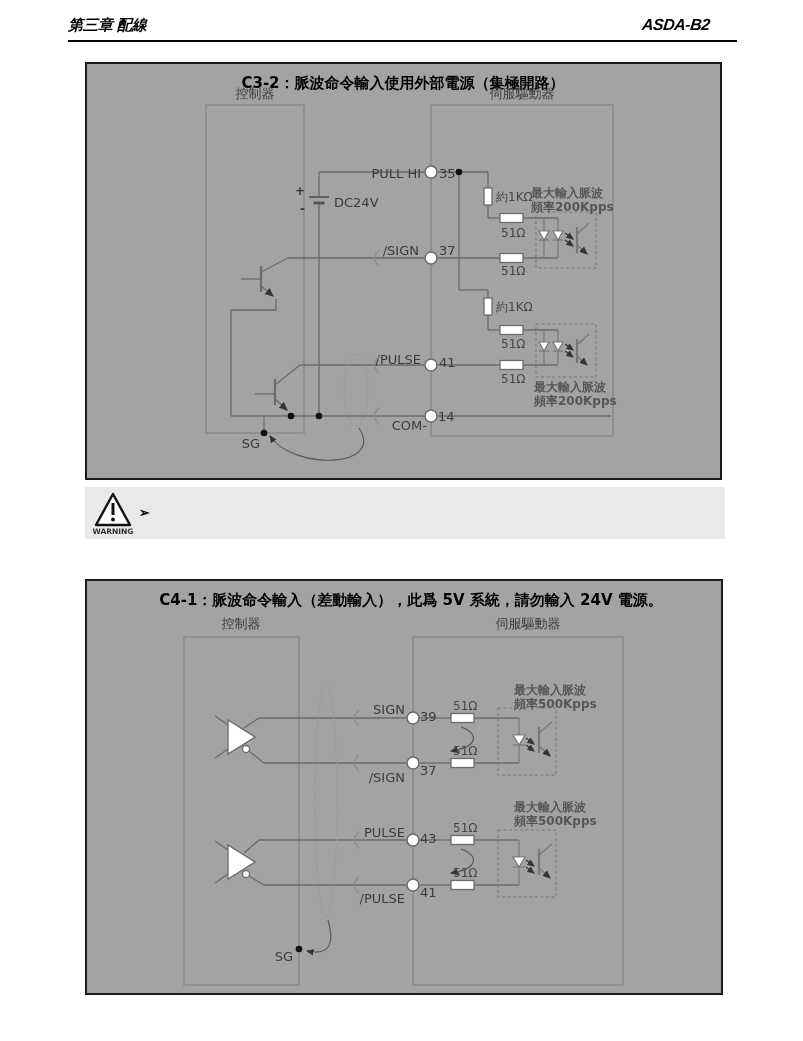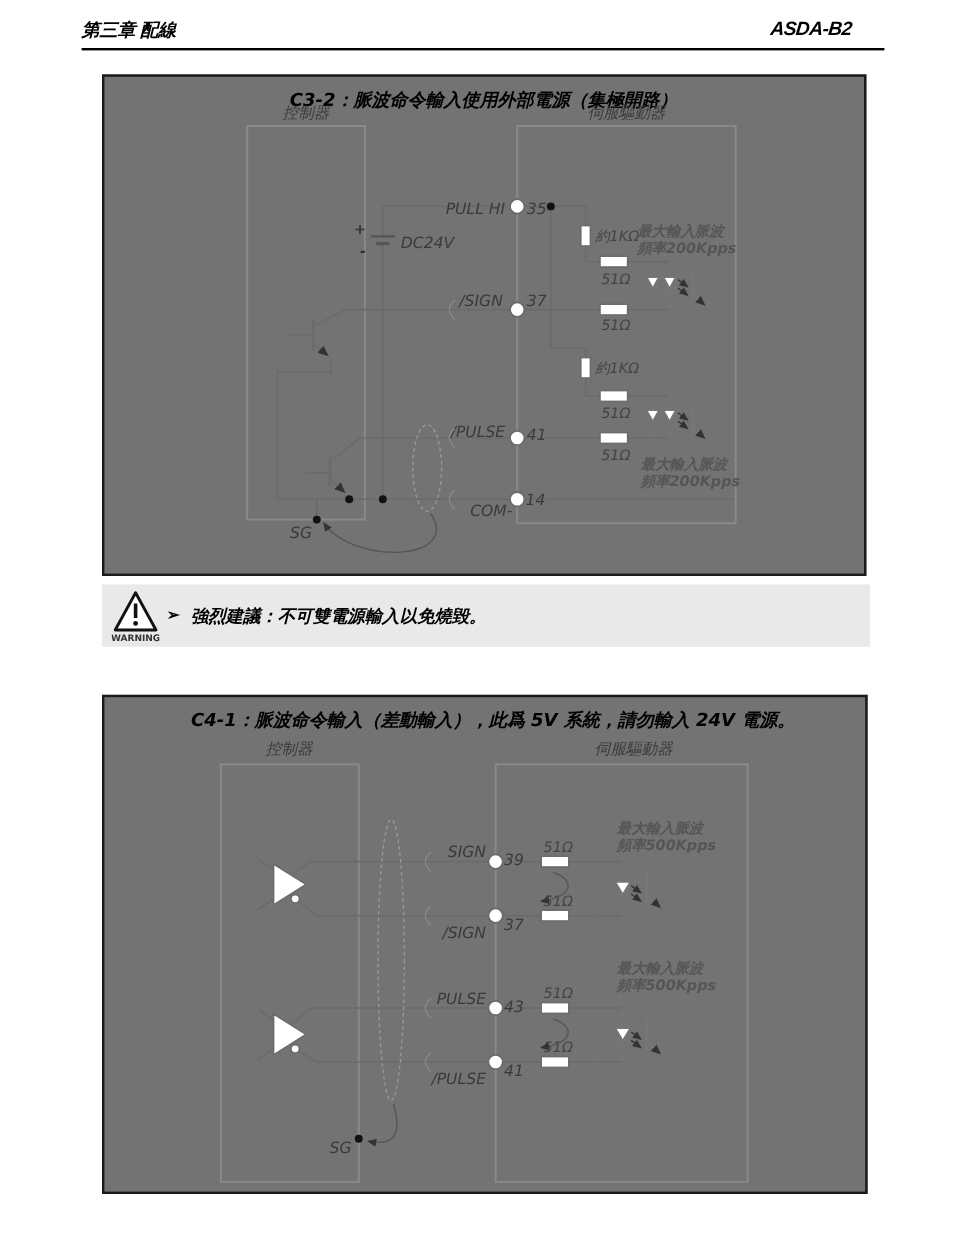--- a/index.html
+++ b/index.html
@@ -3,21 +3,21 @@
 <meta charset="utf-8">
 <style>
   html,body{margin:0;padding:0;background:#fff;}
   #page{position:relative;width:776px;height:1041px;background:#fff;overflow:hidden;
         font-family:"DejaVu Sans",sans-serif;color:#222;}
   .edge-strip{position:absolute;left:787px;top:0;width:16px;height:1041px;background:#e3e3e3;}
   .hdr-chapter{position:absolute;left:68px;top:16px;font:italic bold 15px "Liberation Serif",serif;color:#000;}
   .hdr-brand{position:absolute;right:66px;top:16px;font:italic 900 16px "Liberation Sans",sans-serif;
              letter-spacing:-0.5px;color:#000;transform:skewX(-6deg);}
   .hdr-rule{position:absolute;left:68px;top:40px;width:669px;border-top:2px solid #000;}
-  .figbox{position:absolute;background:#737373;border:2px solid #1a1a1a;box-sizing:border-box;font-style:italic;}
+  .figbox{position:absolute;background:#a3a3a3;border:2px solid #1a1a1a;box-sizing:border-box;}
   #fig1{left:85px;top:62px;width:637px;height:418px;}
   #fig2{left:85px;top:579px;width:638px;height:416px;}
   .warnbox{position:absolute;left:85px;top:487px;width:640px;height:52px;background:#e9e9e9;}
   .warn-ico{position:absolute;left:8px;top:3px;}
   .warn-text{position:absolute;left:54px;top:0;height:52px;display:flex;align-items:center;
              font:italic bold 14.5px "Liberation Serif",serif;color:#000;}
   .warn-bullet{margin-right:9px;font-style:normal;font-size:13px;}
   svg{display:block;}
   svg text{font-family:"DejaVu Sans",sans-serif;fill:#333;}
   .ttl{font-size:15px;font-weight:600;fill:#000;}
@@ -183,21 +183,20 @@
 
   <div class="warnbox">
     <svg class="warn-ico" width="40" height="46" viewBox="0 0 40 46">
       <path d="M20,4 L37,35 L3,35 Z" fill="#fff" stroke="#111" stroke-width="2.4" stroke-linejoin="round"></path>
       <line x1="20" y1="13" x2="20" y2="25" stroke="#111" stroke-width="3"></line>
       <circle cx="20" cy="29.5" r="2" fill="#111"></circle>
       <text x="20" y="44" text-anchor="middle" font-size="7.5" font-weight="bold" fill="#111">WARNING</text>
     </svg>
     <div class="warn-text">
       <span class="warn-bullet">➢</span>
-      <span>強烈建議：不可雙電源輸入以免燒毀。</span>
     </div>
   </div>
 
   <div class="figbox" id="fig2">
     <svg width="634" height="412" viewBox="0 0 634 412">
       <defs>
         <marker id="arr2" markerWidth="9" markerHeight="8" refX="6" refY="3" orient="auto">
           <path d="M0,0 L7,3 L0,6 Z" fill="#333"></path>
         </marker>
       </defs>

